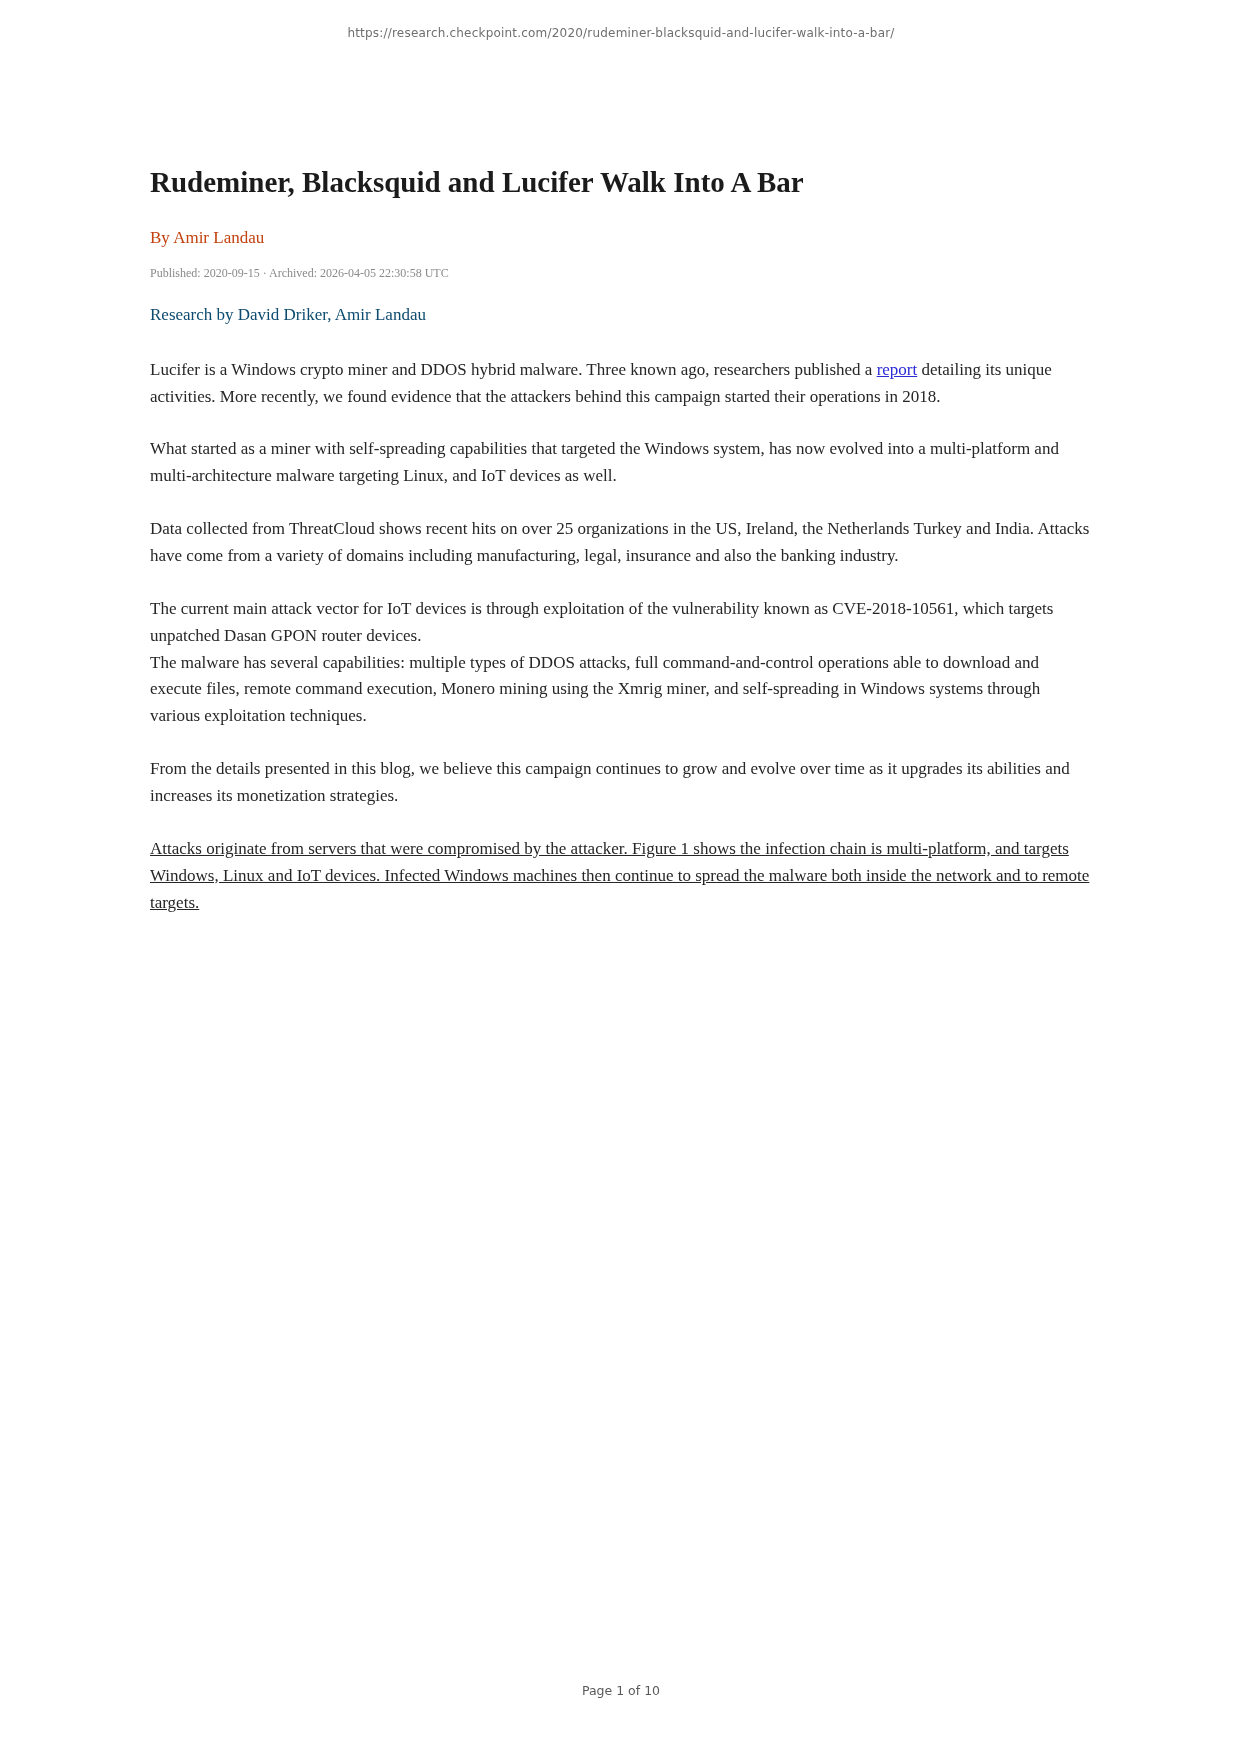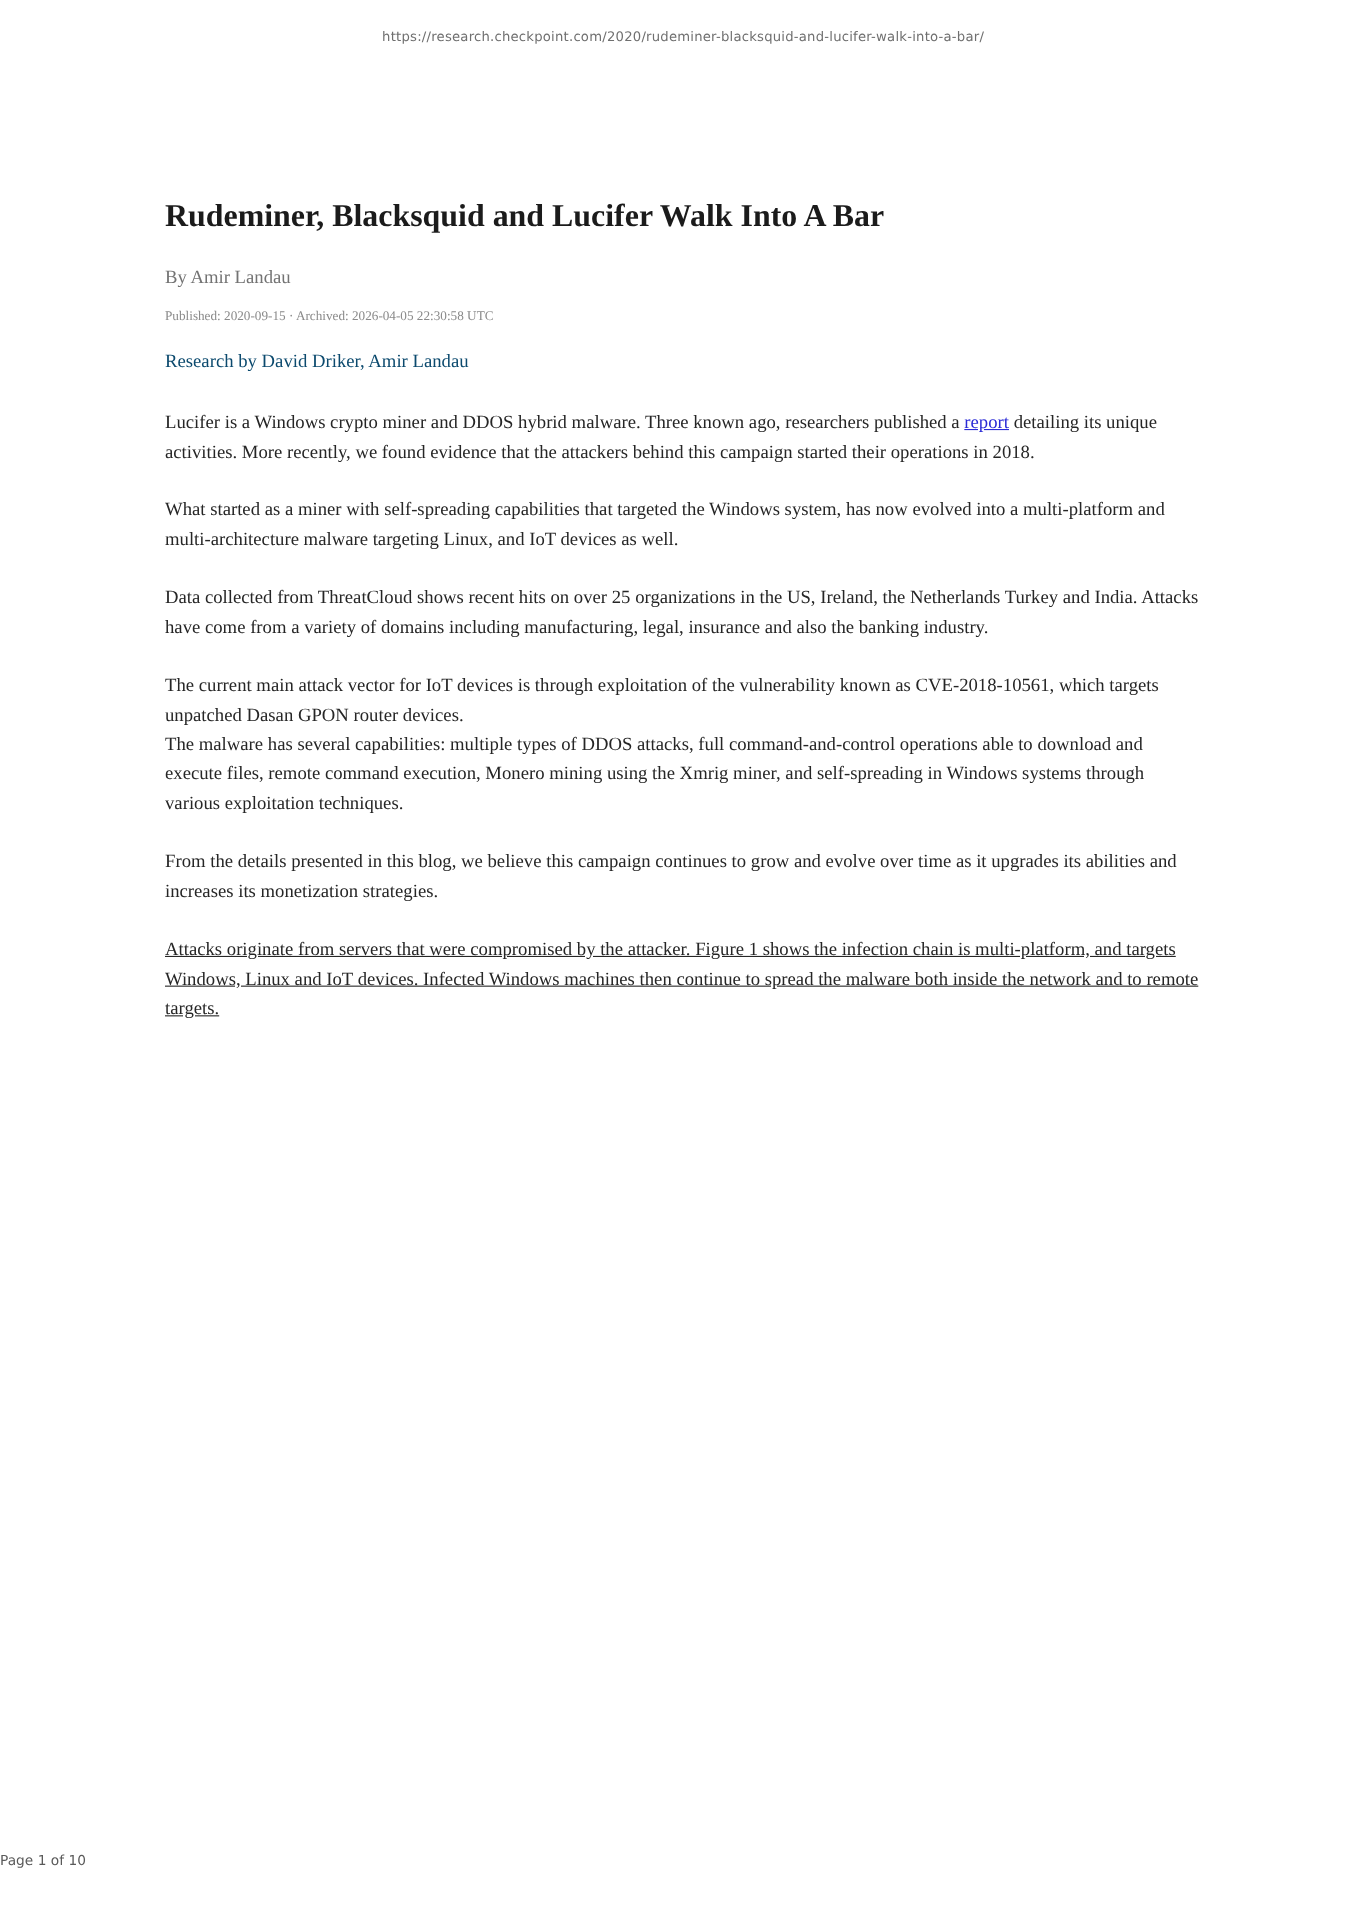--- a/index.html
+++ b/index.html
@@ -24,34 +24,34 @@
     left: 0;
     width: 100%;
     text-align: center;
     font-family: "DejaVu Sans", "Liberation Sans", sans-serif;
     font-size: 12px;
     color: #6f6f6f;
     letter-spacing: 0.2px;
   }
   .article {
     position: absolute;
-    top: 178px;
+    top: 164px;
     left: 150px;
     width: 942px;
   }
   .article h1 {
     font-size: 29px;
     font-weight: 700;
     color: #1b1b1b;
     margin: 0 0 26px 0;
     line-height: 1.3;
   }
   .byline {
     font-size: 17px;
-    color: #737373;
+    color: #c2410c;
     margin: 0 0 18px 0;
   }
   .meta {
     font-size: 12px;
     color: #8a8a8a;
     margin: 0 0 24px 0;
   }
   .research {
     font-size: 17px;
     color: #0c4a6e;
@@ -75,21 +75,21 @@
   a.inline-link {
     color: #2b2bd6;
     text-decoration: underline;
     cursor: pointer;
   }
   .print-footer {
     position: absolute;
     bottom: 58px;
     left: 0;
     width: 100%;
-    text-align: left;
+    text-align: center;
     font-family: "DejaVu Sans", "Liberation Sans", sans-serif;
     font-size: 12.5px;
     color: #5a5a5a;
   }
 </style>
 </head>
 <body>
 
 <div class="page">
 

